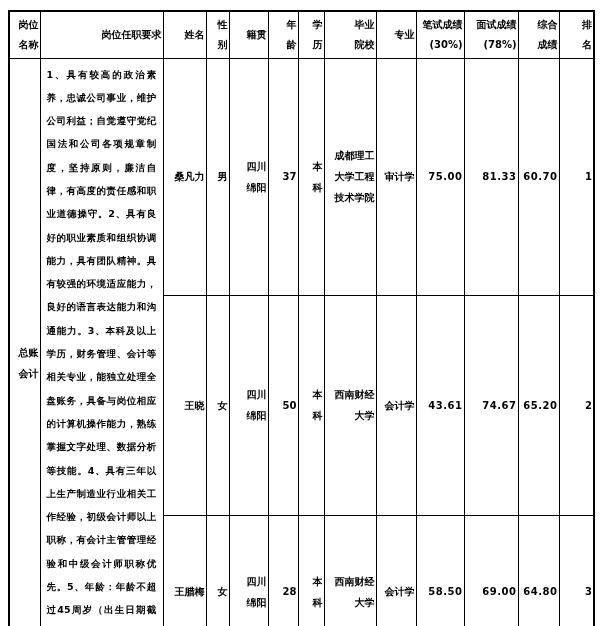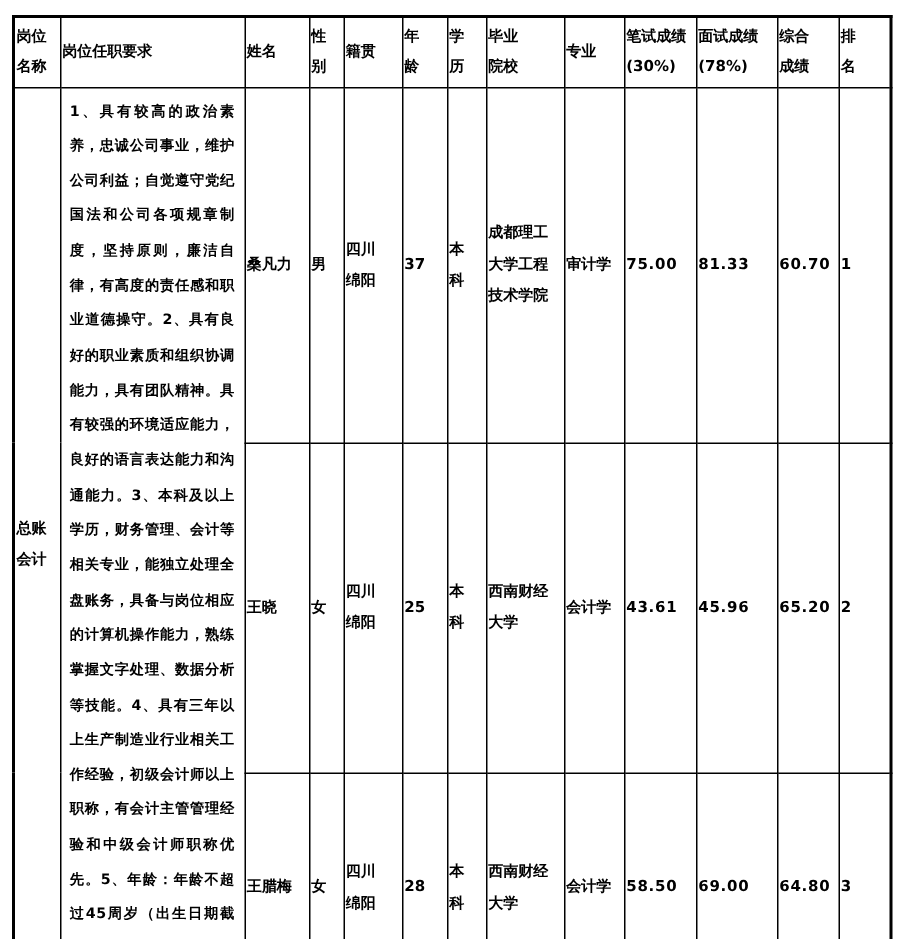--- a/index.html
+++ b/index.html
@@ -12,21 +12,21 @@
     color: #000000;
   }
   table.results {
     border-collapse: collapse;
     table-layout: fixed;
     margin: 10px 0 0 8px;
     border: 2px solid #000000;
   }
   td, th {
     border: 1px solid #000000;
-    text-align: left;
+    text-align: right;
     vertical-align: middle;
     font-size: 10px;
     font-weight: bold;
     padding: 1px;
     white-space: pre-line;
     line-height: 2.1;
     word-break: break-all;
     overflow: hidden;
   }
   th { line-height: 2.0; }
@@ -111,28 +111,28 @@
     <td class="score-cell">81.33</td>
     <td class="score-cell">60.70</td>
     <td>1</td>
   </tr>
 
   <tr class="r2">
     <td>王晓</td>
     <td>女</td>
     <td>四川
 绵阳</td>
-    <td>25</td>
+    <td>50</td>
     <td>本
 科</td>
     <td>西南财经
 大学</td>
     <td>会计学</td>
     <td class="score-cell">43.61</td>
-    <td class="score-cell">45.96</td>
+    <td class="score-cell">74.67</td>
     <td class="score-cell">65.20</td>
     <td>2</td>
   </tr>
 
   <tr class="r3">
     <td>王腊梅</td>
     <td>女</td>
     <td>四川
 绵阳</td>
     <td>28</td>

